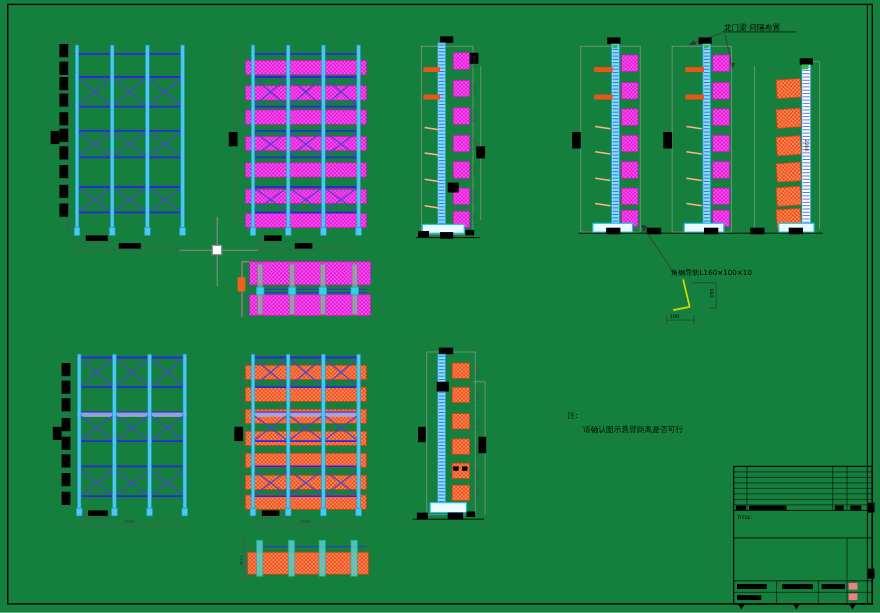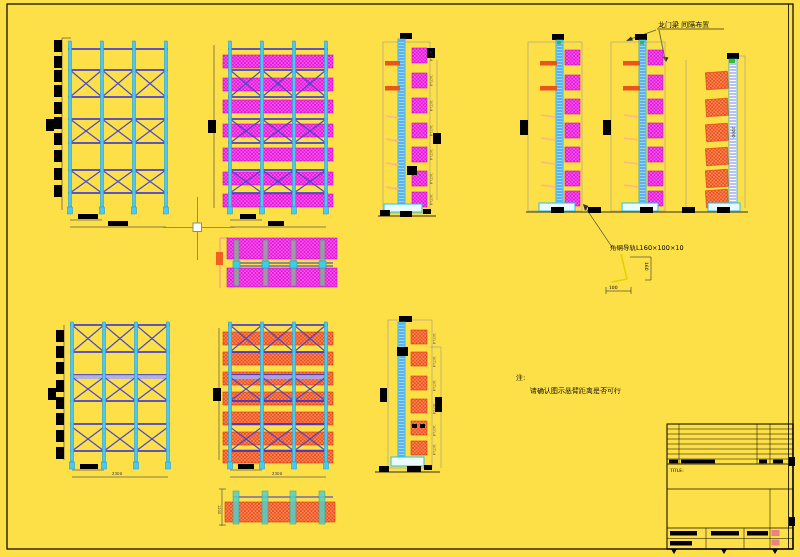--- a/index.html
+++ b/index.html
@@ -1,16 +1,16 @@
 <!DOCTYPE html>
 <html><head>
 <meta charset="utf-8">
 <style>
   html,body{margin:0;padding:0;background:#e8e8e8;}
-  #stage{position:relative;width:800px;height:557px;background:#fde047;overflow:hidden;}
+  #stage{position:relative;width:800px;height:557px;background:#15803d;overflow:hidden;}
   svg text{font-family:"DejaVu Sans","Liberation Sans",sans-serif;}
 </style>
 </head>
 <body>
 
 <div id="stage">
   <svg id="cad" width="800" height="557" viewBox="0 0 800 557" xmlns="http://www.w3.org/2000/svg">
     <defs>
       <pattern id="pm" width="3.5" height="3.5" patternUnits="userSpaceOnUse">
         <rect width="3.5" height="3.5" fill="#fa55ee"></rect>

